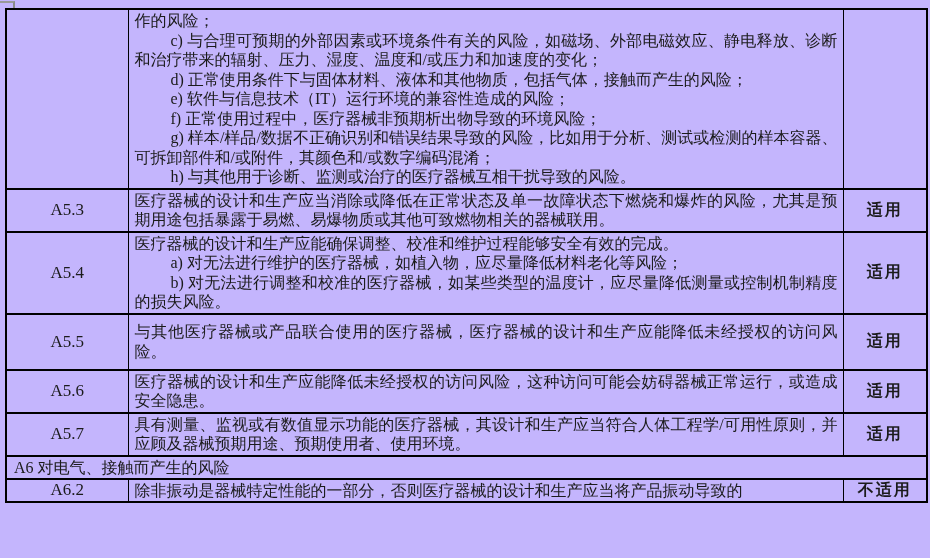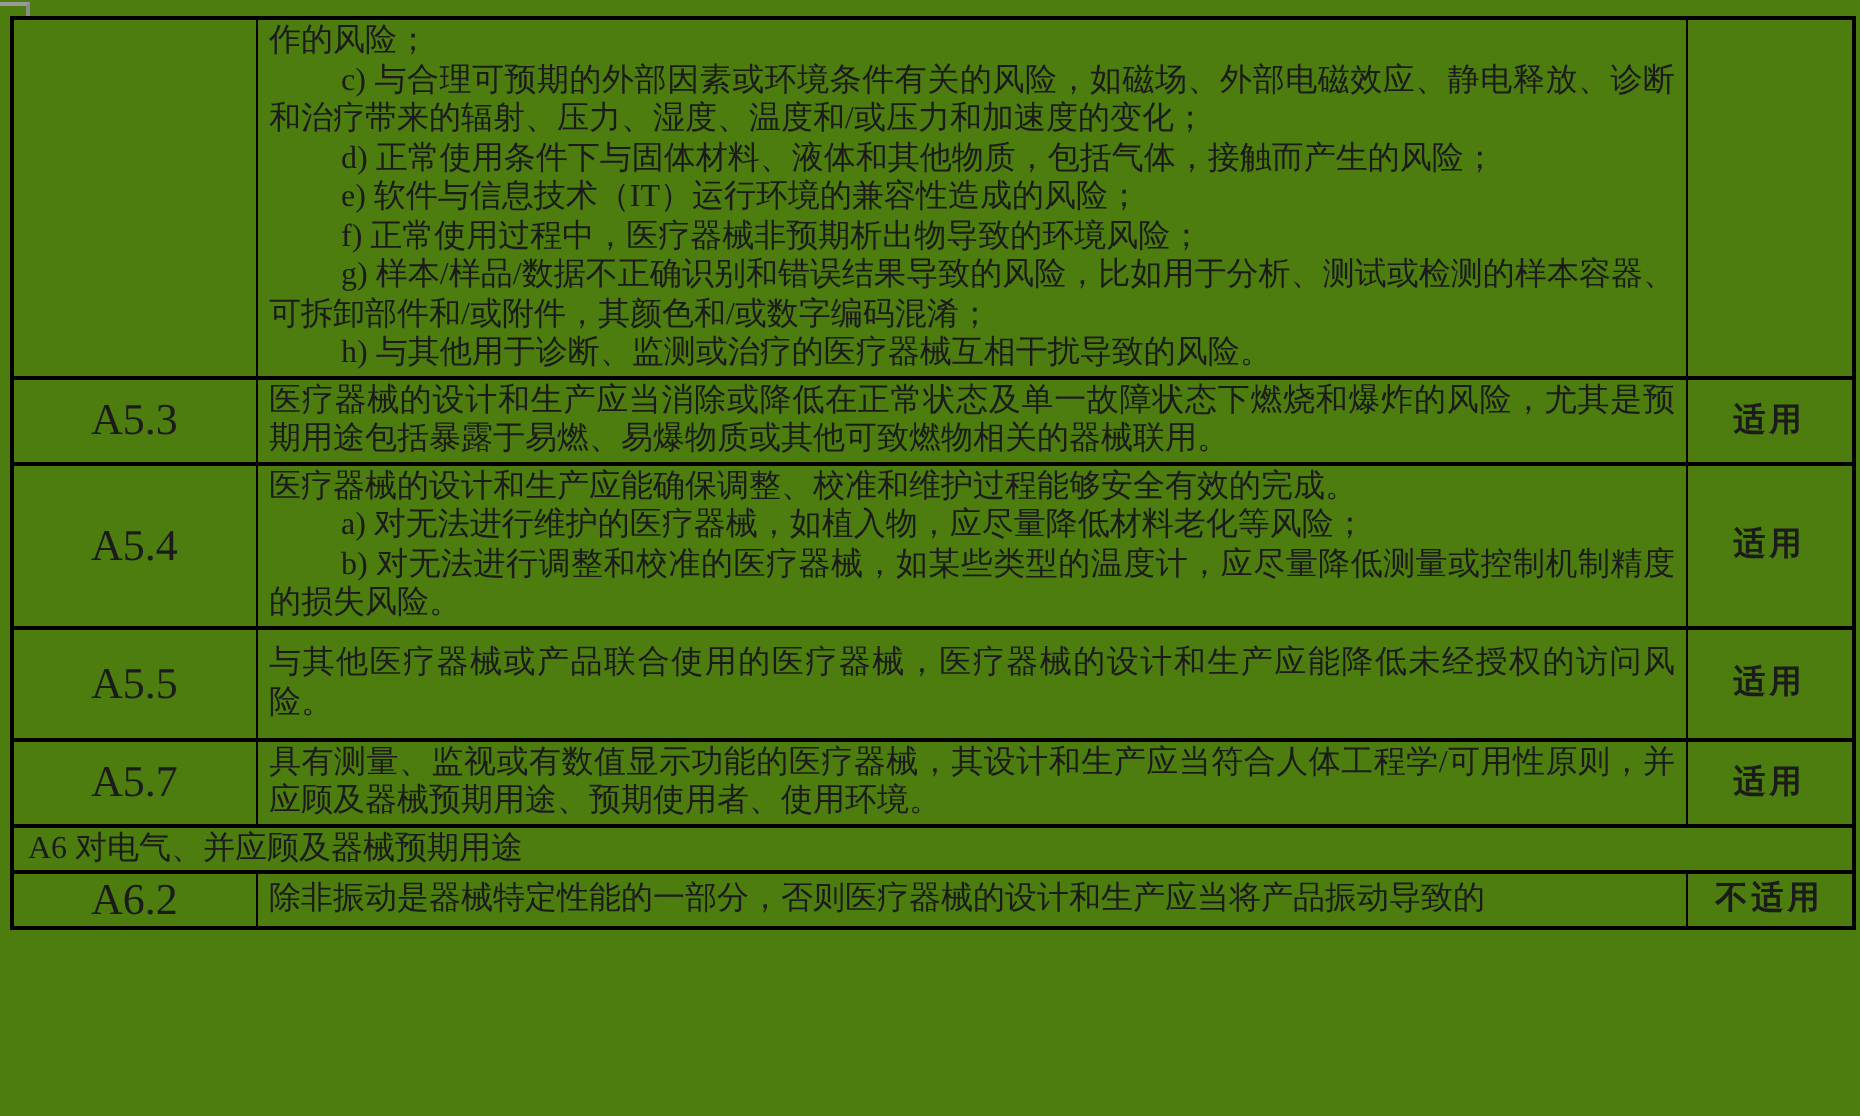--- a/index.html
+++ b/index.html
@@ -12,21 +12,21 @@
     height: 558px;
     overflow: hidden;
     font-family: "Liberation Serif", "DejaVu Serif", serif;
     color: #1b1b1b;
   }
   .page {
     position: relative;
     width: 930px;
     height: 558px;
     overflow: hidden;
-    background: #4d7c0f;
+    background: #c4b5fd;
   }
   
   .corner-artifact {
     position: absolute;
     left: 0px;
     top: 1px;
     width: 13px;
     height: 5px;
     border-top: 2px solid #9a9a9a;
     border-right: 2px solid #8a8a8a;
@@ -43,21 +43,21 @@
   td {
     border-left: 1px solid #000;
     border-right: 1px solid #000;
     border-top: 2px solid #000;
     border-bottom: 2px solid #000;
     overflow: hidden;
   }
   td.code-cell {
     text-align: center;
     vertical-align: middle;
-    font-size: 22px;
+    font-size: 17px;
     padding: 0;
   }
   td.desc-cell {
     font-size: 16px;
     line-height: 19.5px;
     text-align: justify;
     text-justify: inter-ideograph;
     vertical-align: middle;
     padding: 1px 5px 1px 6px;
   }
@@ -127,32 +127,39 @@
       </tr>
 
       <tr style="height:56px">
         <td class="code-cell">A5.5</td>
         <td class="desc-cell">
           <p>与其他医疗器械或产品联合使用的医疗器械，医疗器械的设计和生产应能降低未经授权的访问风险。</p>
         </td>
         <td class="status-cell">适用</td>
       </tr>
 
+      <tr style="height:42px">
+        <td class="code-cell">A5.6</td>
+        <td class="desc-cell">
+          <p>医疗器械的设计和生产应能降低未经授权的访问风险，这种访问可能会妨碍器械正常运行，或造成安全隐患。</p>
+        </td>
+        <td class="status-cell">适用</td>
+      </tr>
 
       <tr style="height:43px">
         <td class="code-cell">A5.7</td>
         <td class="desc-cell">
           <p>具有测量、监视或有数值显示功能的医疗器械，其设计和生产应当符合人体工程学/可用性原则，并应顾及器械预期用途、预期使用者、使用环境。</p>
         </td>
         <td class="status-cell">适用</td>
       </tr>
 
 
       <tr style="height:22px">
-        <td class="section-cell" colspan="3">A6 对电气、并应顾及器械预期用途</td>
+        <td class="section-cell" colspan="3">A6 对电气、接触而产生的风险</td>
       </tr>
 
 
       <tr style="height:23px">
         <td class="code-cell">A6.2</td>
         <td class="desc-cell">
           <p>除非振动是器械特定性能的一部分，否则医疗器械的设计和生产应当将产品振动导致的</p>
         </td>
         <td class="status-cell">不适用</td>
       </tr>

